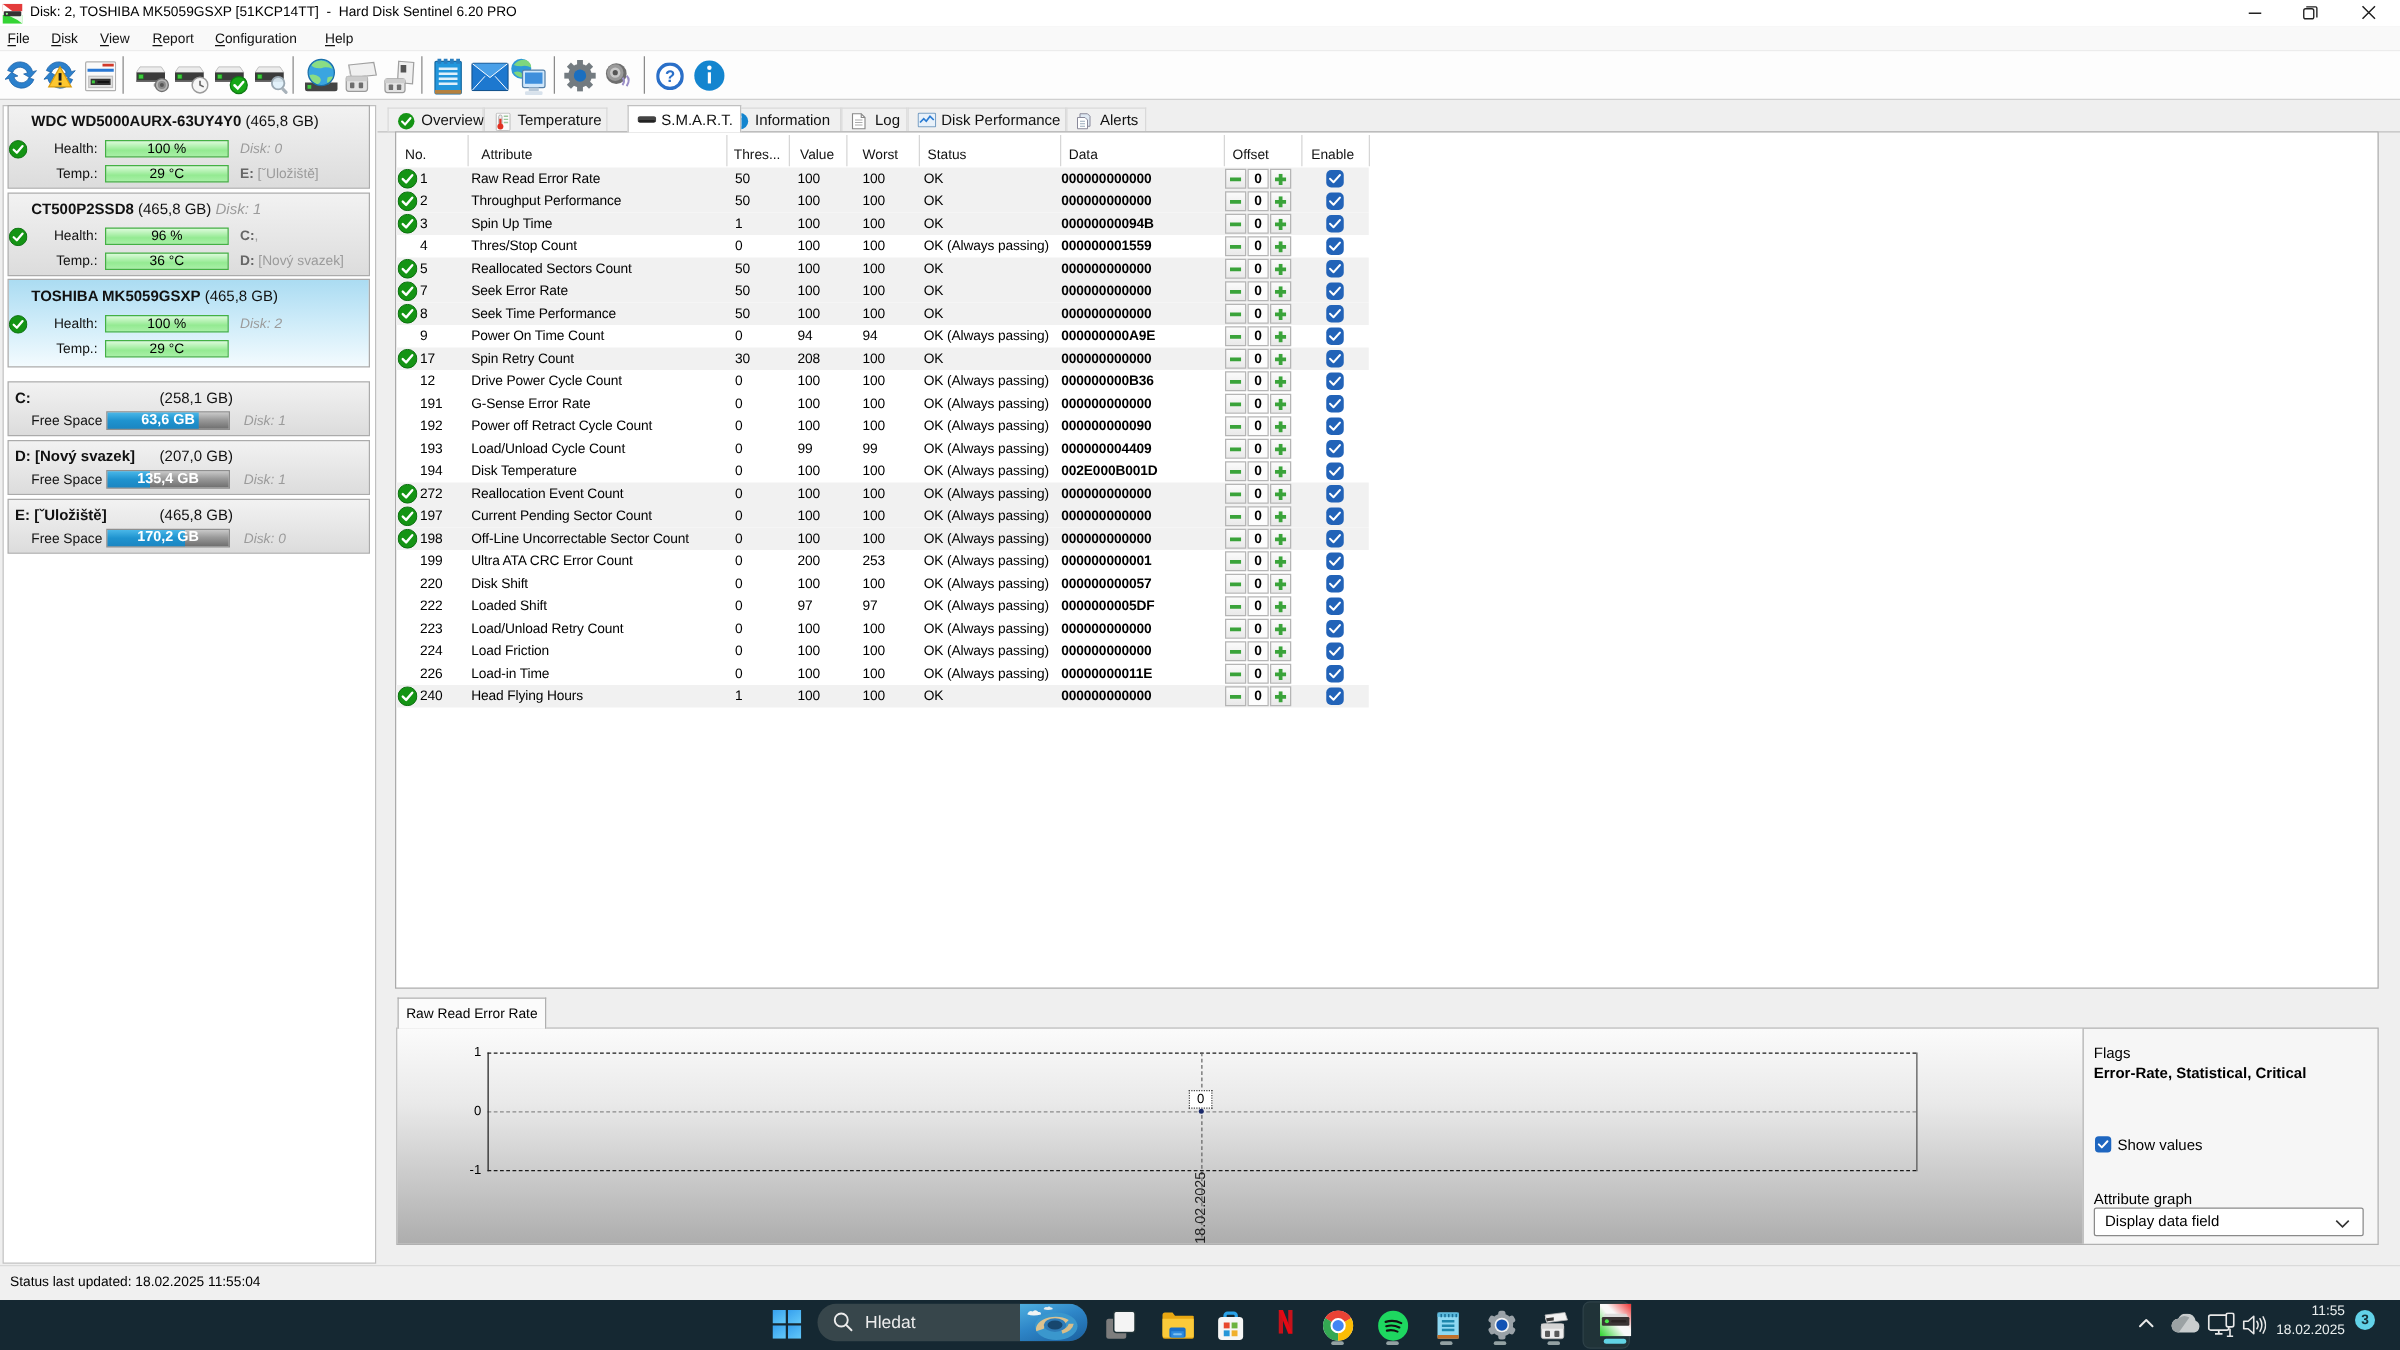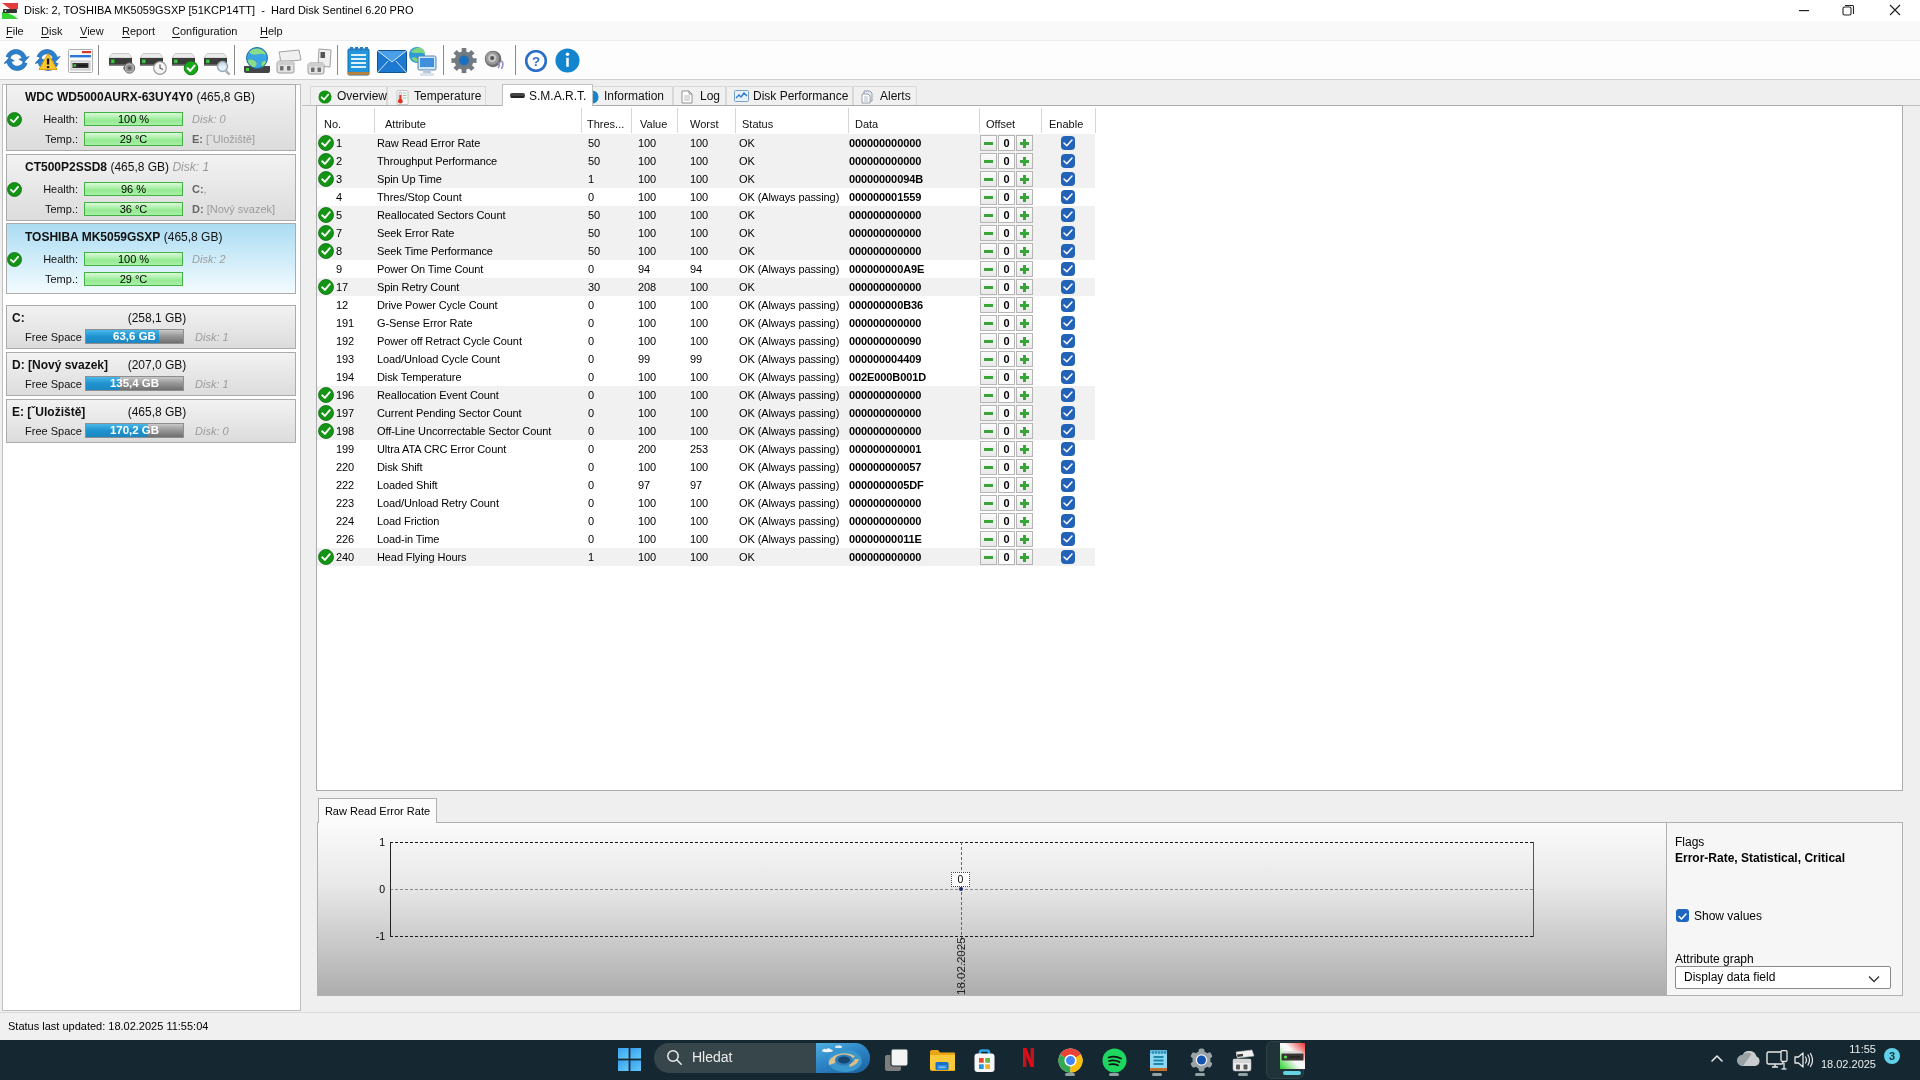--- a/index.html
+++ b/index.html
@@ -788,21 +788,21 @@
         </svg>
       </span>
     </div>
 <div class="abs row chk" style="top:386px;">
       <span class="gcheck">
         <svg class="abs" style="left:0px;top:0px;" width="16" height="16" viewBox="0 0 16 16">
           <circle cx="8" cy="8" r="7.5" fill="#149414" stroke="#0c6e10" stroke-width="0.8"></circle>
           <path d="M4.2 8.3 L6.9 10.9 L11.8 5.2" stroke="#fff" stroke-width="1.9" fill="none" stroke-linecap="round" stroke-linejoin="round"></path>
         </svg>
       </span>
-      <span class="cell" style="left:19px;">196</span>
+      <span class="cell" style="left:19px;">272</span>
       <span class="cell" style="left:60px;">Reallocation Event Count</span>
       <span class="cell" style="left:271px;">0</span>
       <span class="cell" style="left:321px;">100</span>
       <span class="cell" style="left:373px;">100</span>
       <span class="cell" style="left:422px;">OK (Always passing)</span>
       <span class="cell cdata" style="left:532px;">000000000000</span>
       <span class="ofsbox" style="left:663px;">
         <svg width="9" height="9">
           <rect y="3" width="9" height="3" fill="#3aa33a"></rect>
         </svg>

